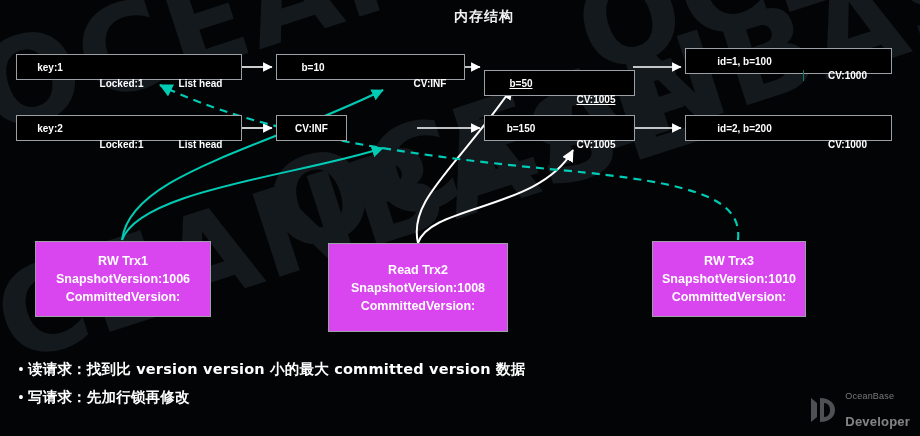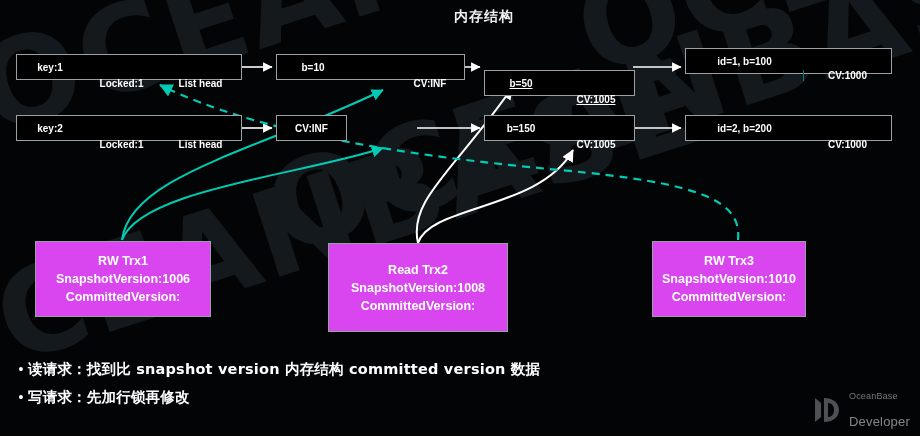--- a/index.html
+++ b/index.html
@@ -80,21 +80,21 @@
   }
 
   
   .logo{
     position:absolute;right:10px;bottom:8px;z-index:6;
     display:flex;align-items:center;gap:7px;opacity:.55;
   }
   .logo .mark{width:30px;height:30px;flex:0 0 30px;}
   .logo .txt{display:flex;flex-direction:column;line-height:1;}
   .logo .t1{font-size:9px;color:#cfd3d6;font-weight:400;letter-spacing:.2px;}
-  .logo .t2{font-size:13px;color:#e8ebed;font-weight:400;letter-spacing:.2px;margin-top:14px;}
+  .logo .t2{font-size:13px;color:#e8ebed;font-weight:700;letter-spacing:.2px;margin-top:14px;}
 </style>
 </head>
 <body>
 
 <div id="stage">
 
   <div class="watermark">
     <div class="wm-text" style="left:-40px;top:30px;font-size:120px;transform:rotate(-18deg);">OCEANBASE</div>
     <div class="wm-text" style="left:250px;top:150px;font-size:120px;transform:rotate(-18deg);">OCEANBASE</div>
     <div class="wm-text" style="left:-120px;top:290px;font-size:120px;transform:rotate(-18deg);">OCEANBASE</div>
@@ -195,21 +195,21 @@
 
   <div class="trx" style="left:652px;top:241px;width:154px;height:76px;">
     <div class="line">RW Trx3</div>
     <div class="line">SnapshotVersion:1010</div>
     <div class="line">CommittedVersion:</div>
   </div>
 
   <div class="bullets">
     <div class="bullet">
       <span class="dot">•</span>
-      <span class="btxt">读请求：找到比 snapshot version 内存结构 committed version 数据</span>
+      <span class="btxt">读请求：找到比 version version 小的最大 committed version 数据</span>
     </div>
     <div class="bullet">
       <span class="dot">•</span>
       <span class="btxt">写请求：先加行锁再修改</span>
     </div>
   </div>
 
   <div class="logo">
     <span class="mark">
       <svg viewBox="0 0 30 30" width="30" height="30" xmlns="http://www.w3.org/2000/svg">

